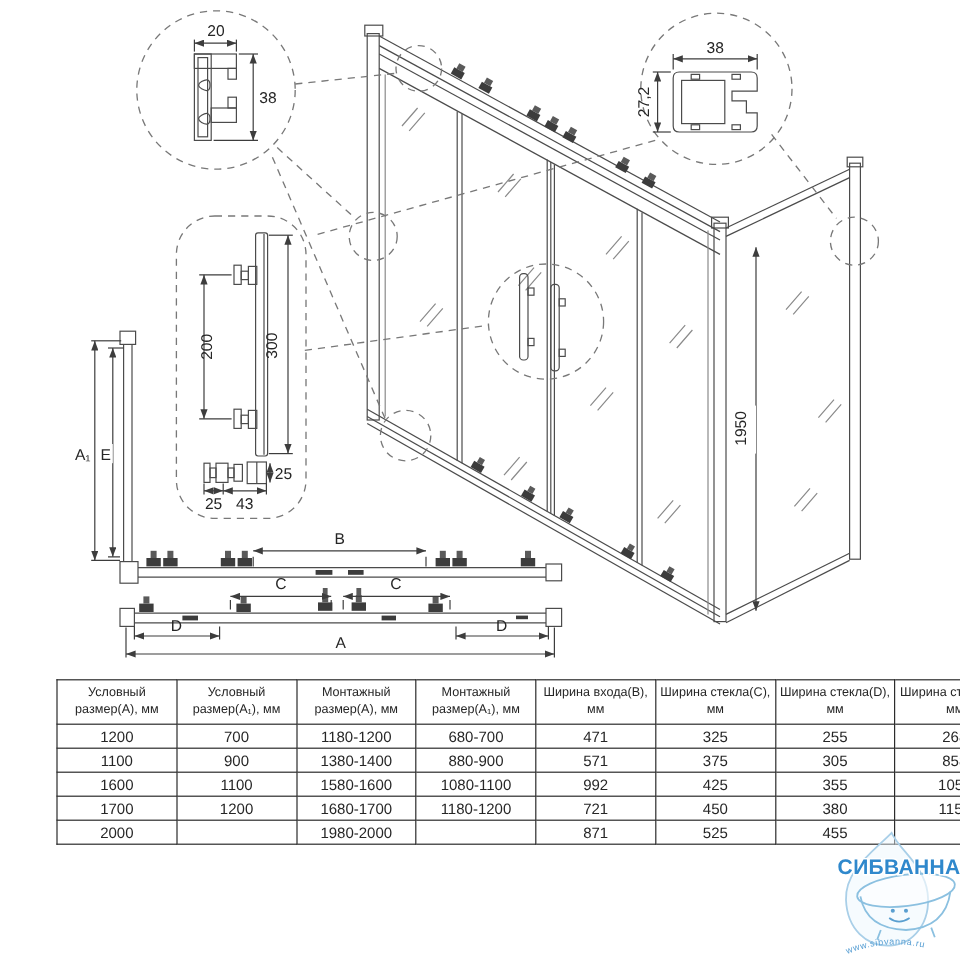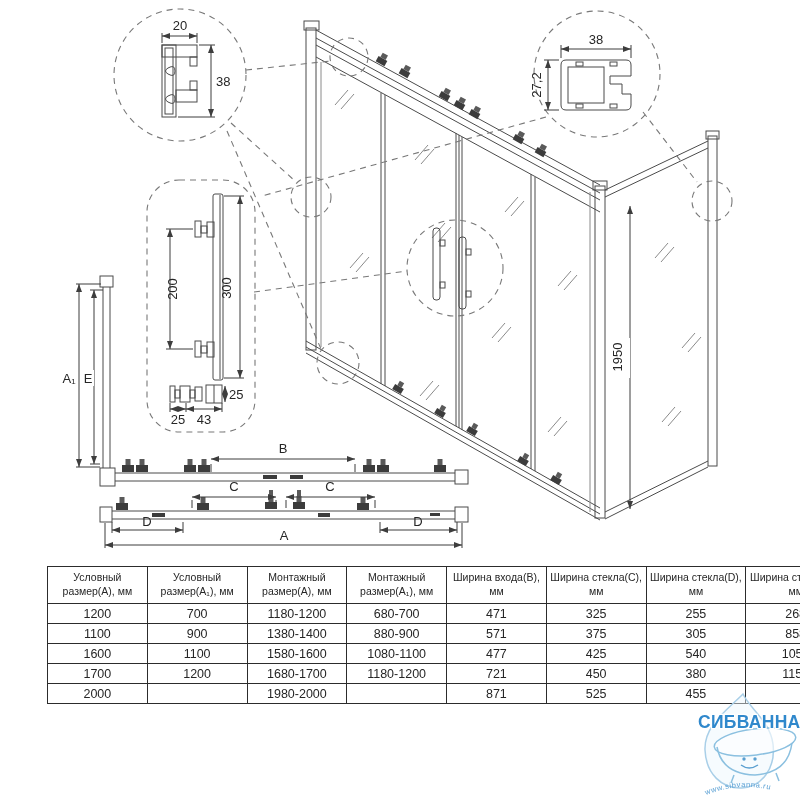--- a/index.html
+++ b/index.html
@@ -399,23 +399,23 @@
           <td>571</td>
           <td>375</td>
           <td>305</td>
           <td>858</td>
         </tr>
         <tr>
           <td>1600</td>
           <td>1100</td>
           <td>1580-1600</td>
           <td>1080-1100</td>
-          <td>477</td>
+          <td>992</td>
           <td>425</td>
-          <td>540</td>
+          <td>355</td>
           <td>1058</td>
         </tr>
         <tr>
           <td>1700</td>
           <td>1200</td>
           <td>1680-1700</td>
           <td>1180-1200</td>
           <td>721</td>
           <td>450</td>
           <td>380</td>

